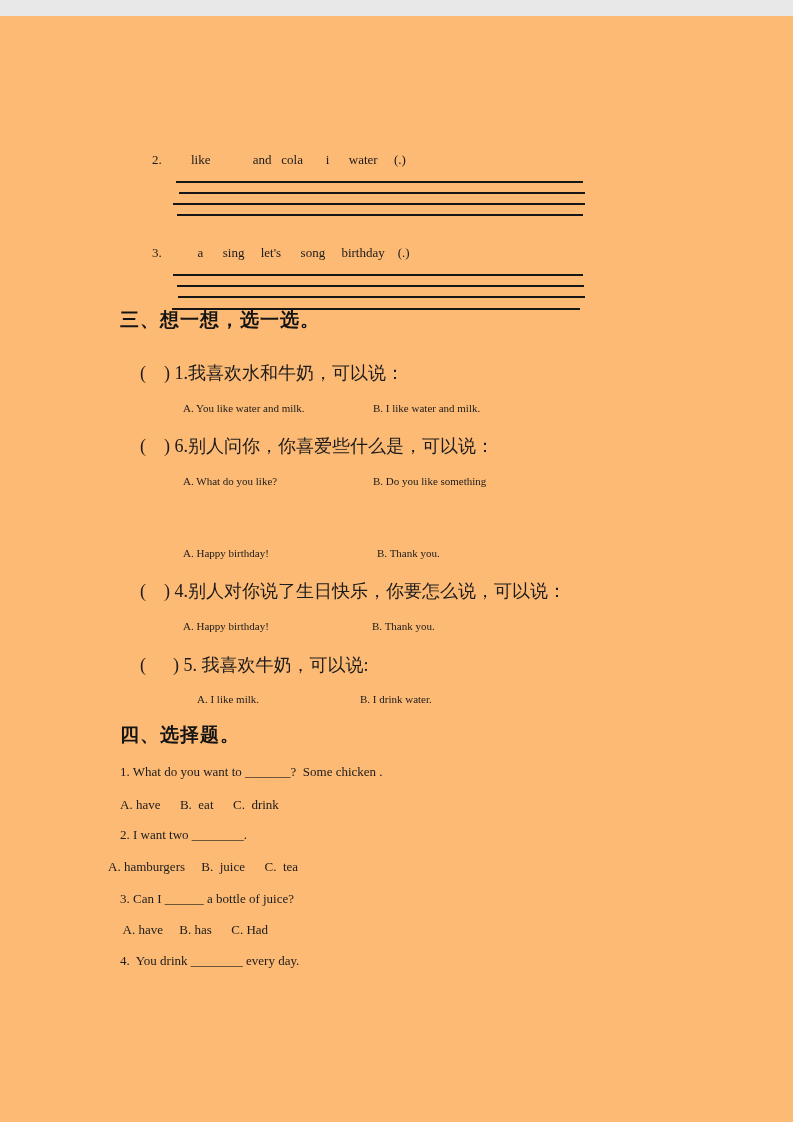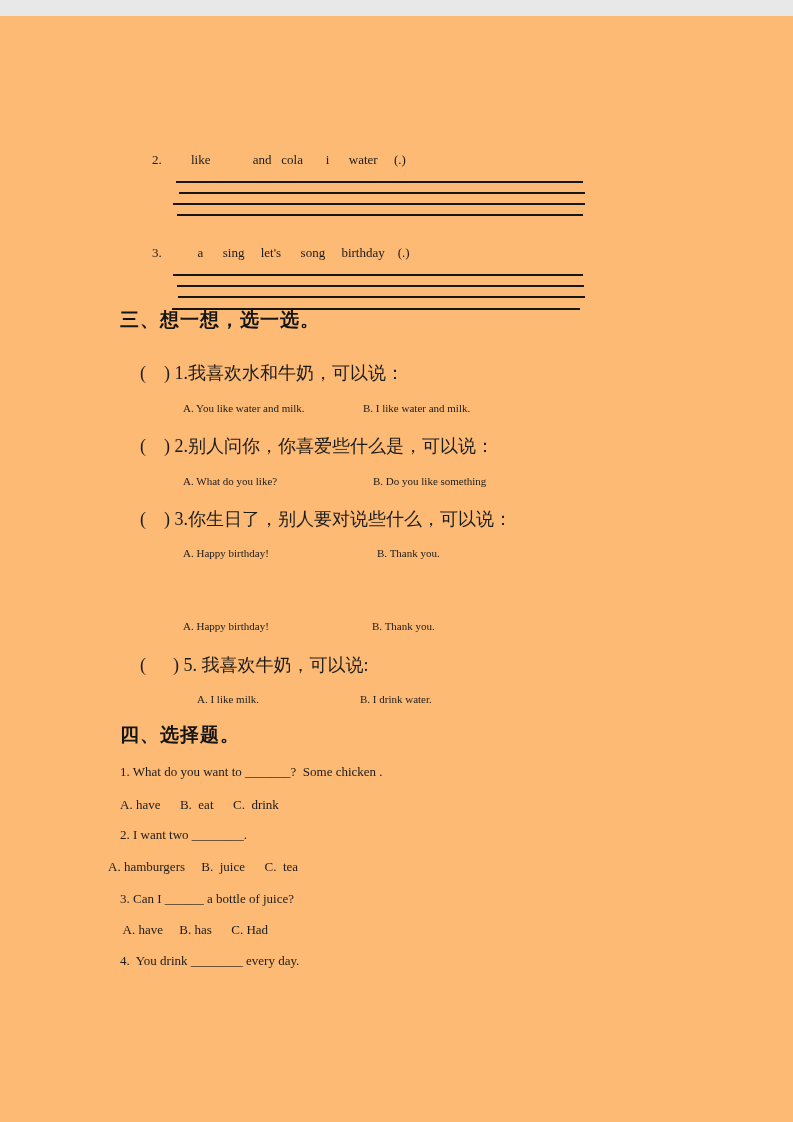--- a/index.html
+++ b/index.html
@@ -42,30 +42,30 @@
 
   <div class="wline" style="top:258px;left:173px;width:410px;"></div>
   <div class="wline" style="top:269px;left:177px;width:407px;"></div>
   <div class="wline" style="top:280px;left:178px;width:407px;"></div>
   <div class="wline" style="top:292px;left:172px;width:408px;"></div>
 
   <div class="abs sec-title" style="top:292px;left:120px;">三、想一想，选一选。</div>
 
   <div class="abs zh" style="top:348px;left:140px;">(    ) 1.我喜欢水和牛奶，可以说：</div>
   <div class="opt" style="top:385px;left:183px;">A. You like water and milk.</div>
-  <div class="opt" style="top:385px;left:363px;">B. I like water and milk.</div>
+  <div class="opt" style="top:385px;left:373px;">B. I like water and milk.</div>
 
-  <div class="abs zh" style="top:421px;left:140px;">(    ) 2.别人问你，你喜爱些什么是，可以说：</div>
+  <div class="abs zh" style="top:421px;left:140px;">(    ) 6.别人问你，你喜爱些什么是，可以说：</div>
   <div class="opt" style="top:458px;left:183px;">A. What do you like?</div>
   <div class="opt" style="top:458px;left:373px;">B. Do you like something</div>
 
-  <div class="abs zh" style="top:494px;left:140px;">(    ) 3.你生日了，别人要对说些什么，可以说：</div>
   <div class="opt" style="top:530px;left:183px;">A. Happy birthday!</div>
   <div class="opt" style="top:530px;left:377px;">B. Thank you.</div>
 
+  <div class="abs zh" style="top:566px;left:140px;">(    ) 4.别人对你说了生日快乐，你要怎么说，可以说：</div>
   <div class="opt" style="top:603px;left:183px;">A. Happy birthday!</div>
   <div class="opt" style="top:603px;left:372px;">B. Thank you.</div>
 
   <div class="abs zh" style="top:640px;left:140px;">(      ) 5. 我喜欢牛奶，可以说:</div>
   <div class="opt" style="top:676px;left:197px;">A. I like milk.</div>
   <div class="opt" style="top:676px;left:360px;">B. I drink water.</div>
 
   <div class="abs sec-title" style="top:707px;left:120px;">四、选择题。</div>
 
   <div class="abs en" style="top:748px;left:120px;">1. What do you want to _______?  Some chicken .</div>

